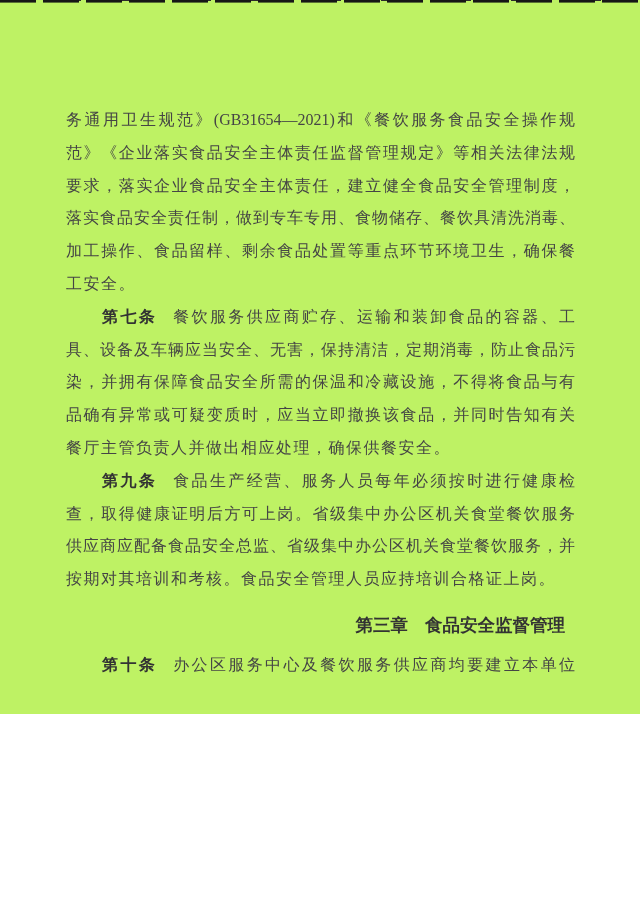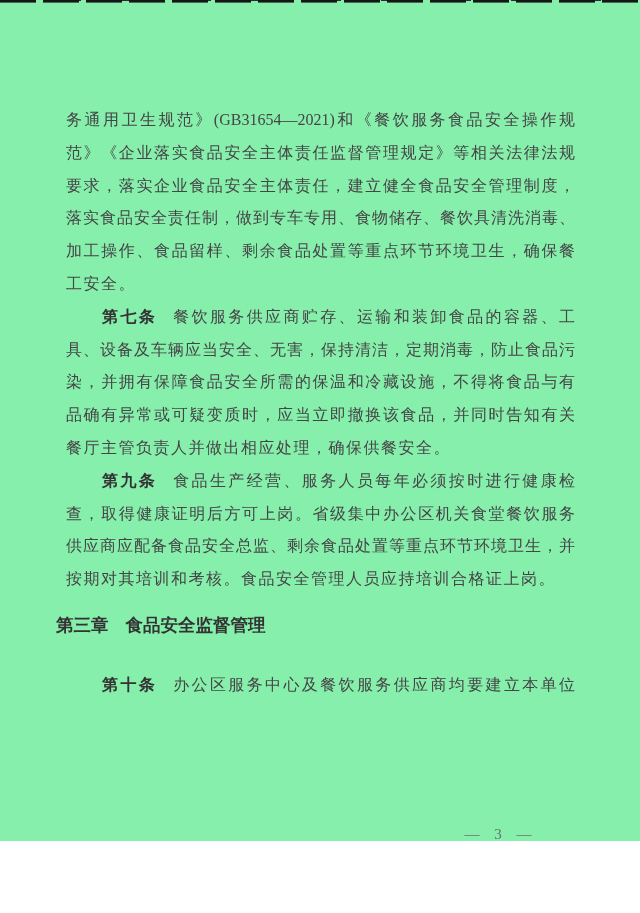--- a/index.html
+++ b/index.html
@@ -5,22 +5,22 @@
   html,body{margin:0;padding:0;}
   body{
     width:640px;height:913px;
     background:#ffffff;
     font-family:"Liberation Serif","DejaVu Serif",serif;
     position:relative;
     overflow:hidden;
   }
   .page{
     position:absolute;inset:0;
-    width:640px;height:841px;
-    background:#86efac;
+    width:640px;height:714px;
+    background:#bef264;
     overflow:hidden;
   }
   
   .scan-edge-top{
     position:absolute;top:0;left:0;width:100%;height:4px;
     background-image:
       repeating-linear-gradient(90deg,#161616 0 36px, rgba(22,22,22,0) 36px 43px),
       repeating-linear-gradient(90deg,#2a2a2a 0 12px, rgba(42,42,42,0) 12px 26px);
     background-size:100% 2.6px,100% 1.4px;
     background-repeat:repeat-x;
@@ -49,29 +49,29 @@
   }
   .line.indent{ text-indent:36px; }
   .num{
     font-weight:bold;
     color:#333333;
     margin-right:16px;
   }
   .chapter{
     margin:13px 0 0 0;
     height:33px;line-height:33px;
-    text-align:left;
+    text-align:right;
     font-size:17.5px;
     font-weight:bold;
     color:#333333;
     transform:translateX(-10px);
   }
   .chapter .chapter-num{ margin-right:17px; }
   .para{ margin:0; }
-  .para.article-ten{ margin-top:27px; }
+  .para.article-ten{ margin-top:7px; }
   .footer{
     position:absolute;
     right:103px;top:824px;
     color:#6e6e6e;
     font-size:15px;
     letter-spacing:5.5px;
     line-height:20px;
     white-space:nowrap;
   }
 </style>
@@ -100,21 +100,21 @@
     </div>
 
     <div class="para">
       <div class="line">品确有异常或可疑变质时，应当立即撤换该食品，并同时告知有关</div>
       <div class="line end">餐厅主管负责人并做出相应处理，确保供餐安全。</div>
     </div>
 
     <div class="para">
       <div class="line indent"><span class="num">第九条</span><span>食品生产经营、服务人员每年必须按时进行健康检</span></div>
       <div class="line">查，取得健康证明后方可上岗。省级集中办公区机关食堂餐饮服务</div>
-      <div class="line">供应商应配备食品安全总监、剩余食品处置等重点环节环境卫生，并</div>
+      <div class="line">供应商应配备食品安全总监、省级集中办公区机关食堂餐饮服务，并</div>
       <div class="line end">按期对其培训和考核。食品安全管理人员应持培训合格证上岗。</div>
     </div>
 
     <div class="chapter"><span class="chapter-num">第三章</span><span class="chapter-title">食品安全监督管理</span></div>
 
     <div class="para article-ten">
       <div class="line indent"><span class="num">第十条</span><span>办公区服务中心及餐饮服务供应商均要建立本单位</span></div>
     </div>
 
   </div>

